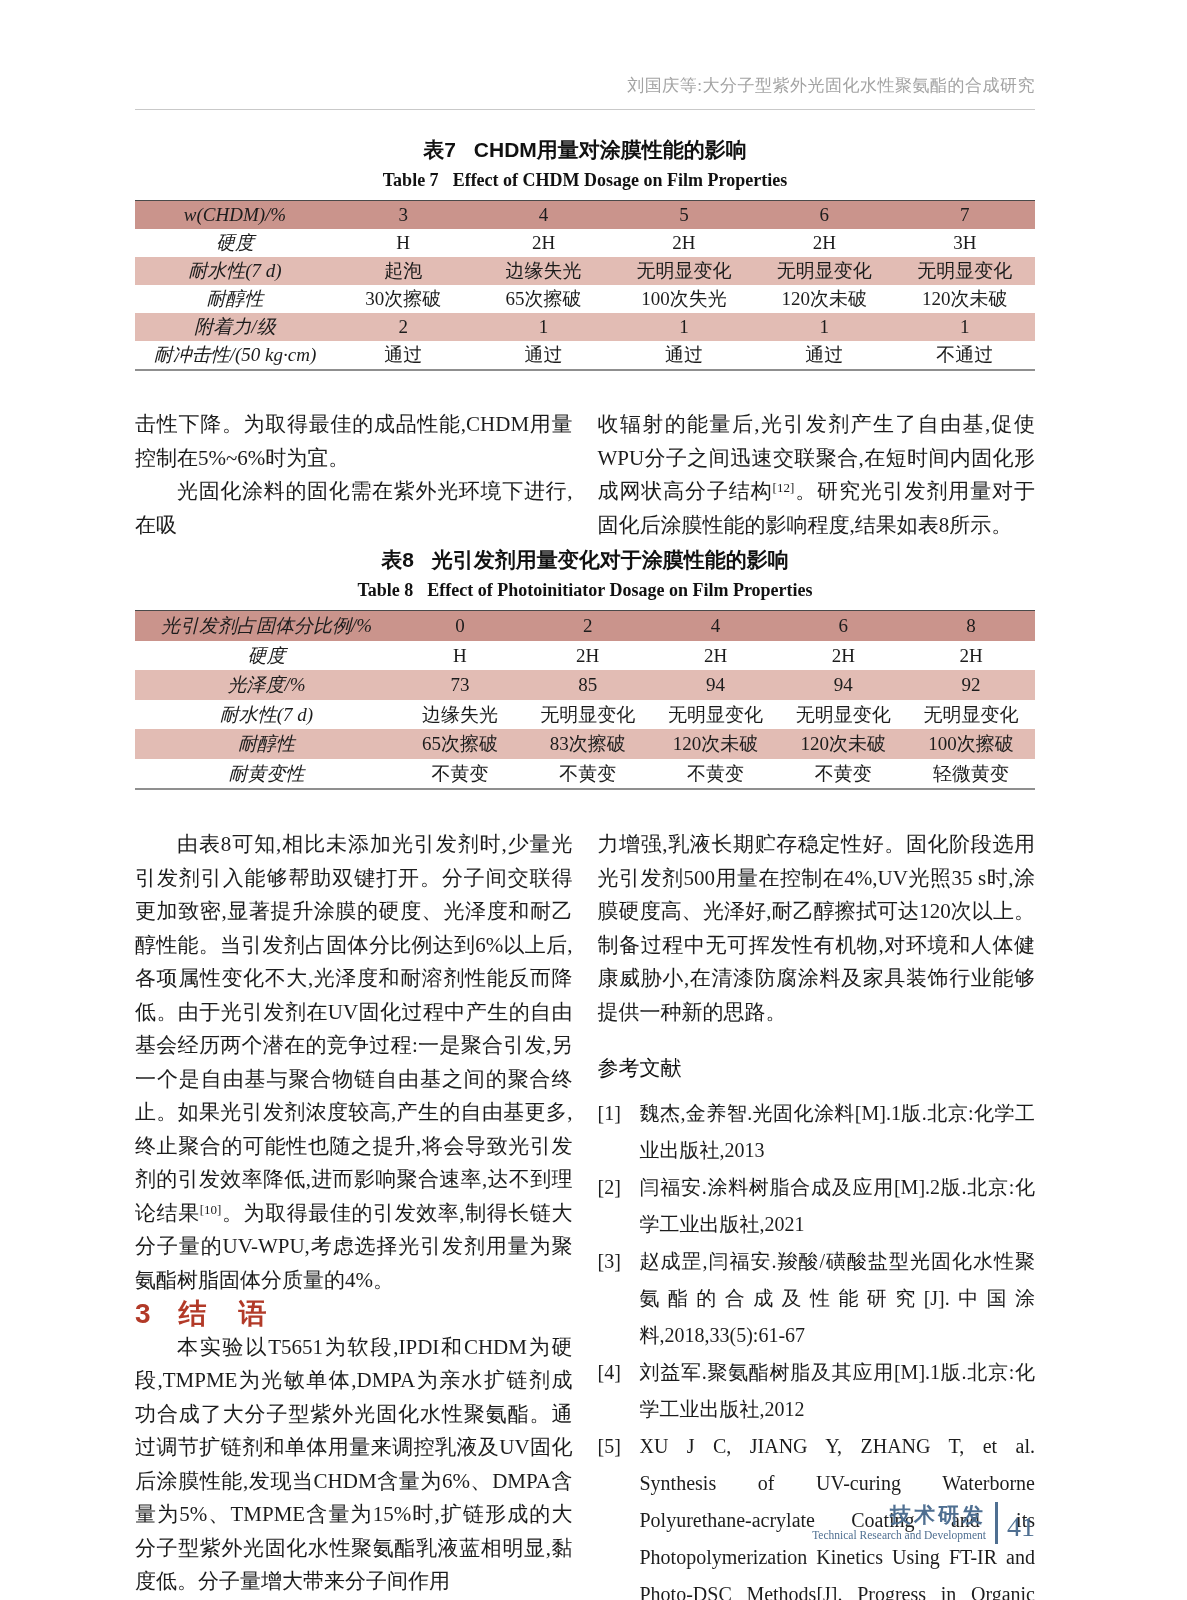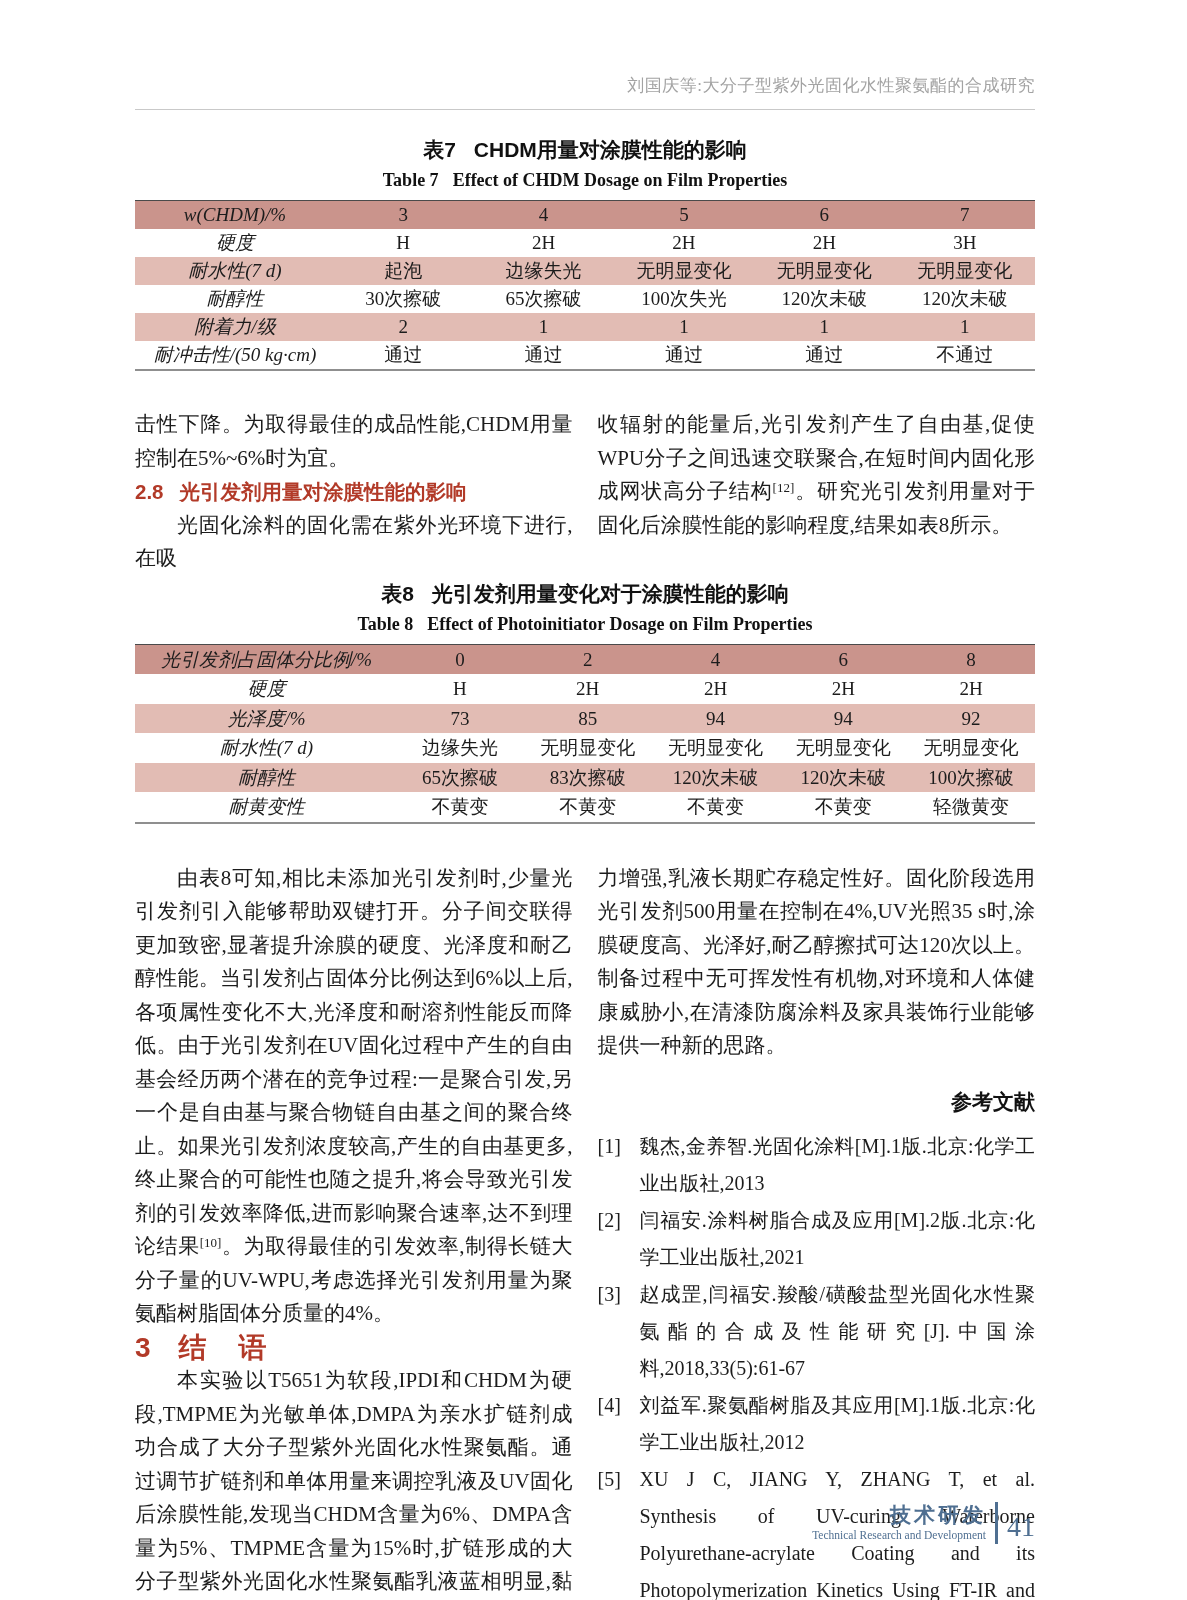--- a/index.html
+++ b/index.html
@@ -66,23 +66,23 @@
     margin:1px 0;
   }
   .h-sub .num{margin-right:16px;}
   .h-main{
     font-family:"Liberation Sans","DejaVu Sans",sans-serif;
     font-weight:bold;color:#b23a28;font-size:28px;
     margin:24px 0 17px 0;letter-spacing:2px;
   }
   .h-main .num{margin-right:26px;}
   .refs-title{
-    text-align:right;
-    font-family:"Liberation Sans","DejaVu Sans",sans-serif;
-    font-weight:bold;font-size:21px;color:#111;
+    text-align:left;
+    font-family:"Liberation Sans","DejaVu Sans",sans-serif;
+    font-weight:normal;font-size:21px;color:#111;
     margin:22px 0 10px 0;
   }
   .ref-item{display:flex;font-size:20px;line-height:37px;text-align:justify;}
   .ref-label{width:42px;flex:none;}
   .ref-text{flex:1;}
   .ref-en{font-family:"Liberation Serif","DejaVu Serif",serif;word-spacing:3px;}
   
   .footer{
     position:absolute;right:133px;bottom:52px;
     display:flex;align-items:center;
@@ -161,21 +161,20 @@
             <td>通过</td>
             <td>通过</td>
             <td>不通过</td>
       </tr>
     </tbody>
       </table>
 
     <div class="cols sec1">
       <div class="col">
         <p>击性下降。为取得最佳的成品性能,CHDM用量控制在5%~6%时为宜。</p>
-        <p class="h-sub"><span class="num">2.8</span><span>光引发剂用量对涂膜性能的影响</span></p>
         <p class="ind">光固化涂料的固化需在紫外光环境下进行,在吸</p>
       </div>
       <div class="col">
         <p><span>收辐射的能量后,光引发剂产生了自由基,促使WPU分子之间迅速交联聚合,在短时间内固化形成网状高分子结构</span><sup class="ref">[12]</sup><span>。研究光引发剂用量对于固化后涂膜性能的影响程度,结果如表8所示。</span></p>
       </div>
     </div>
 
     <div class="cap-zh" style="margin-top:4px;">
       <span>表8</span><span class="gap"></span><span>光引发剂用量变化对于涂膜性能的影响</span>
     </div>

